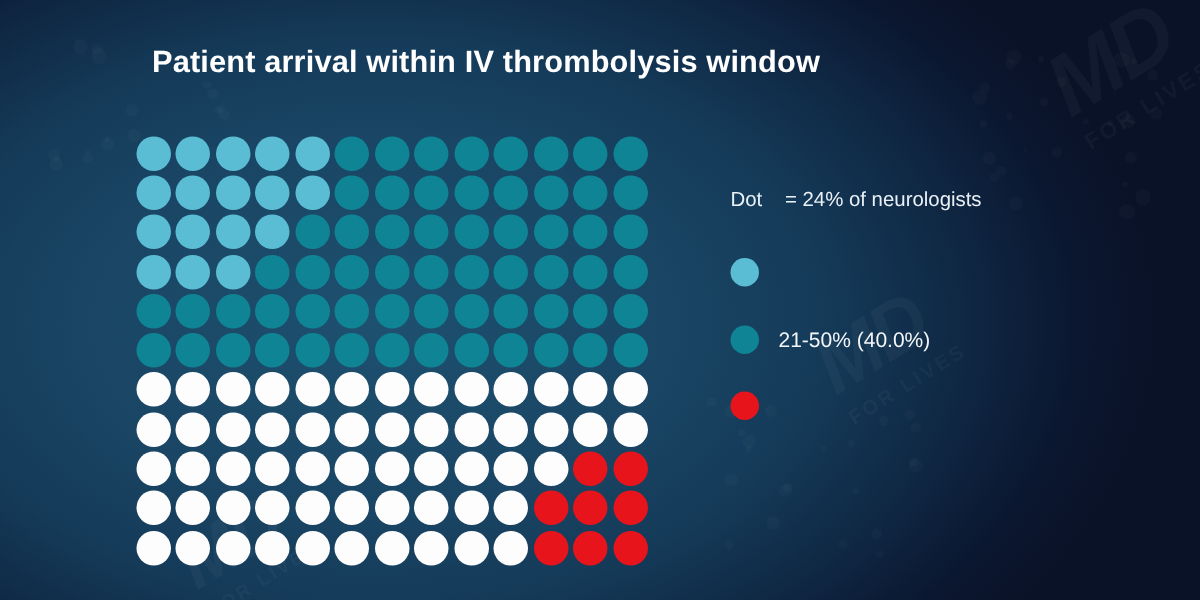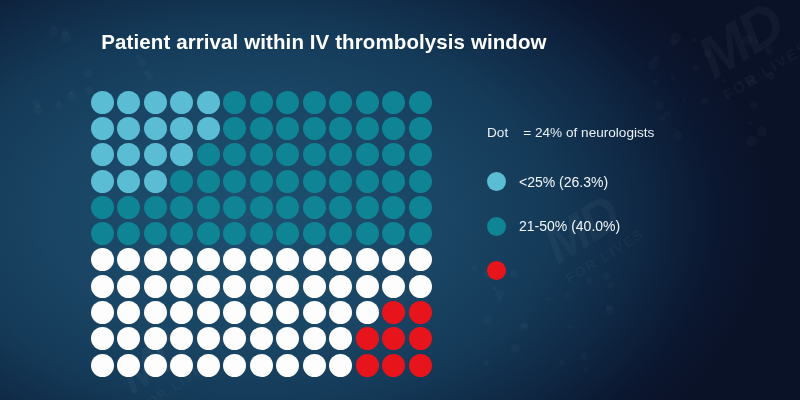--- a/index.html
+++ b/index.html
@@ -643,21 +643,20 @@
       <div class="cell">
         <span class="dot c-red"></span>
       </div>
     </div>
 
   <div id="legend">
     <div class="legend-note">Dot    = 24% of neurologists</div>
     <div id="legend-items">
         <div class="legend-row">
           <span class="legend-swatch" style="background: rgb(91, 189, 212);"></span>
-          <span class="legend-label">&lt;25% (26.3%)</span>
         </div>
         <div class="legend-row">
           <span class="legend-swatch" style="background: rgb(15, 132, 148);"></span>
           <span class="legend-label">21-50% (40.0%)</span>
         </div>
         <div class="legend-row">
           <span class="legend-swatch" style="background: rgb(232, 20, 27);"></span>
         </div>
       </div>
   </div>

